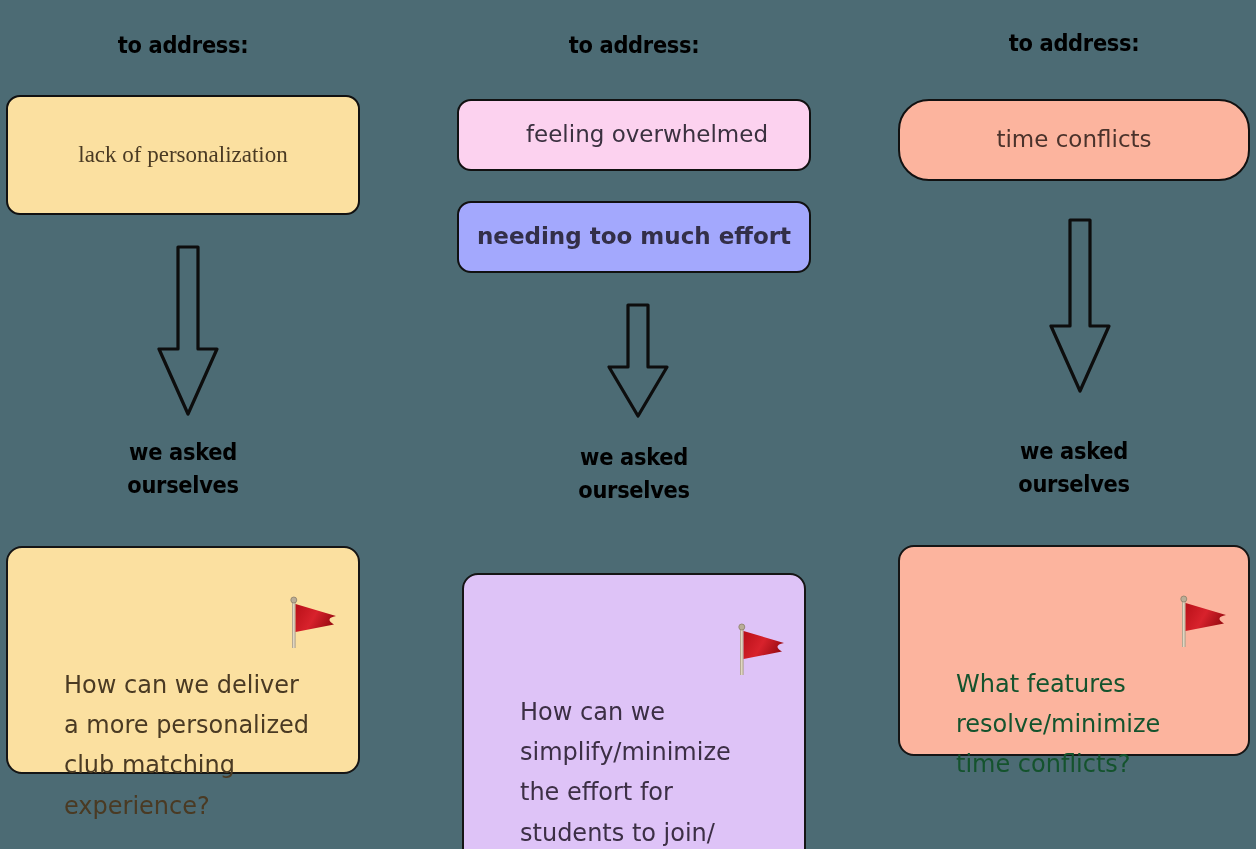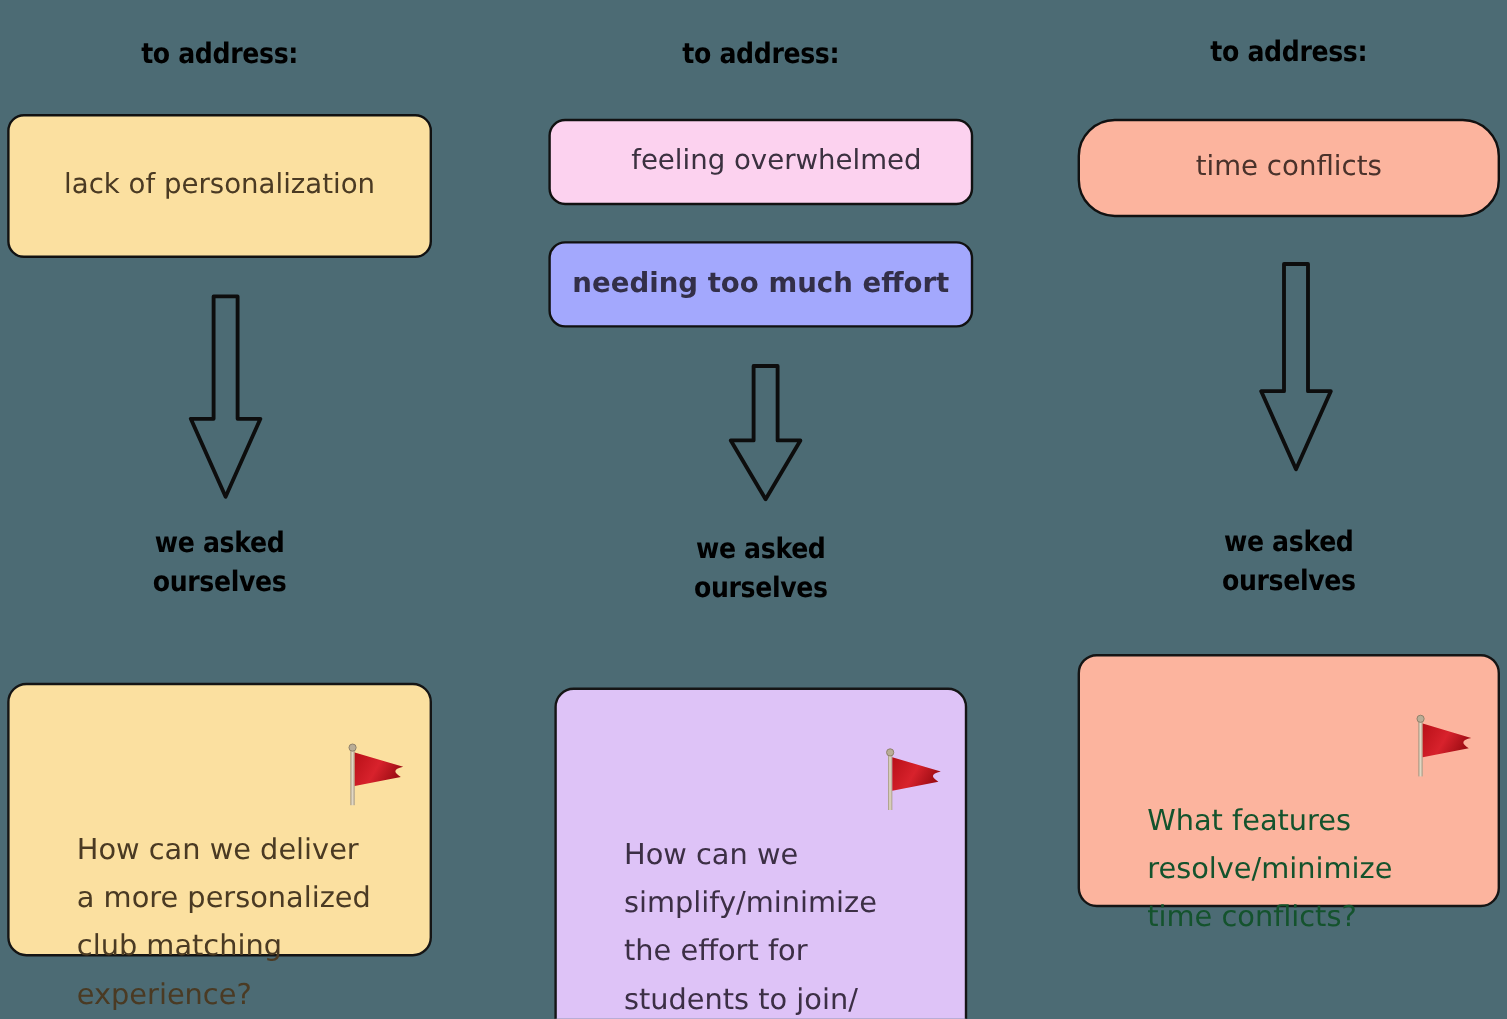--- a/index.html
+++ b/index.html
@@ -44,21 +44,21 @@
     display: flex;
     align-items: center;
     justify-content: center;
     text-align: center;
     font-family: "DejaVu Sans", sans-serif;
     font-size: 23px;
     line-height: 1.28;
     color: #3b3140;
     padding: 6px 14px;
   }
-  .chip.yellow  { background: #fbe0a0; color: #4a3a23; }
+  .chip.yellow  { background: #fbe0a0; color: #4a3a23; font-family: Liberation Serif, serif; }
   .chip.pink    { background: #fcd2ef; color: #3b3140; }
   .chip.blue    { background: #a3a8fd; color: #332f48; font-weight: bold; }
   .chip.salmon  { background: #fcb49e; color: #4a322b; }
 
   
   .arrow {
     position: absolute;
   }
   .arrow svg { display: block; overflow: visible; }
 
@@ -113,21 +113,21 @@
 
   <div class="arrow" style="left:156px; top:245px;">
     <svg width="64" height="172" viewBox="0 0 64 172">
       <path d="M22 2 L42 2 L42 104 L61 104 L32 169 L3 104 L22 104 Z" fill="none" stroke="#0d0d0d" stroke-width="3.2" stroke-linejoin="round" stroke-linecap="round"></path>
     </svg>
   </div>
 
   <div class="asked-label" style="left:6px; top:440px; width:354px;">we asked
 ourselves</div>
 
-  <div class="qcard yellow" style="left:6px; top:569px; width:354px; height:228px;">
+  <div class="qcard yellow" style="left:6px; top:546px; width:354px; height:228px;">
     <div class="flag-icon" style="right:16px; top:6px;">
       <svg width="62" height="62" viewBox="0 0 62 62">
         <defs>
           <linearGradient id="poleg1" x1="0" y1="0" x2="1" y2="0">
             <stop offset="0%" stop-color="#9d917c"></stop>
             <stop offset="45%" stop-color="#e6dcc8"></stop>
             <stop offset="100%" stop-color="#a79b86"></stop>
           </linearGradient>
           <linearGradient id="flagg1" x1="0" y1="0" x2="1" y2="0.4">
             <stop offset="0%" stop-color="#b81018"></stop>

